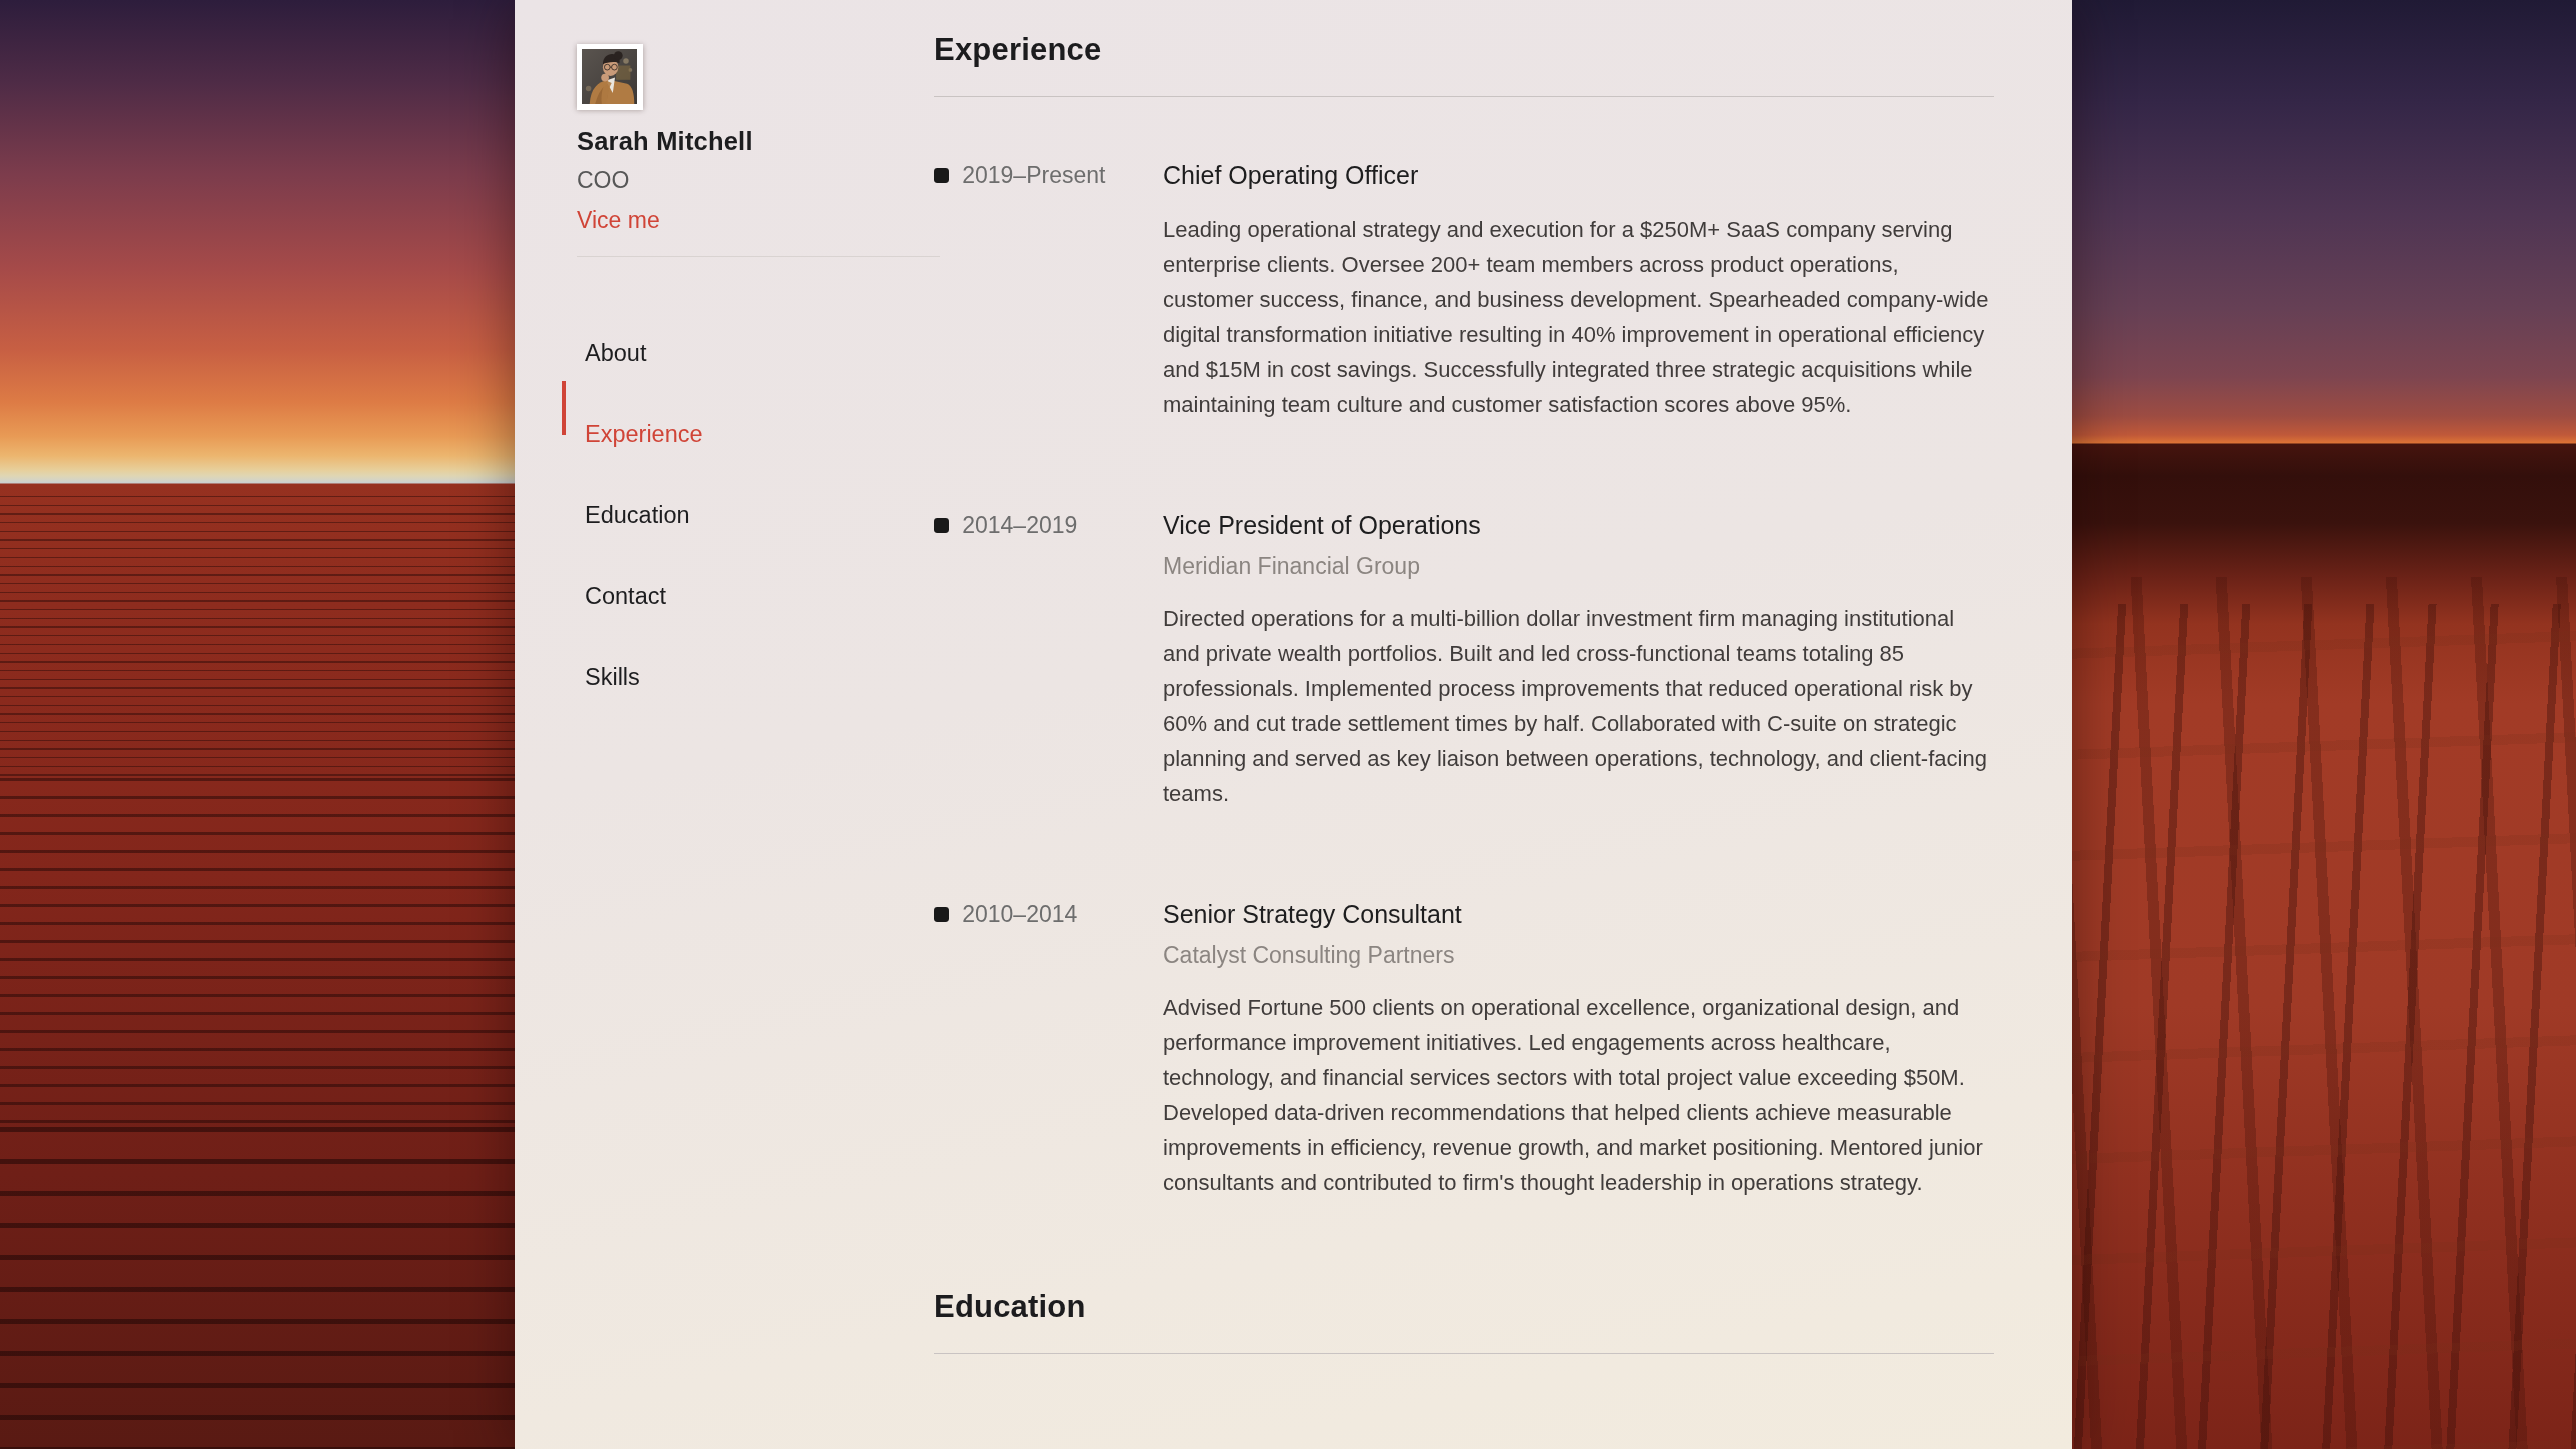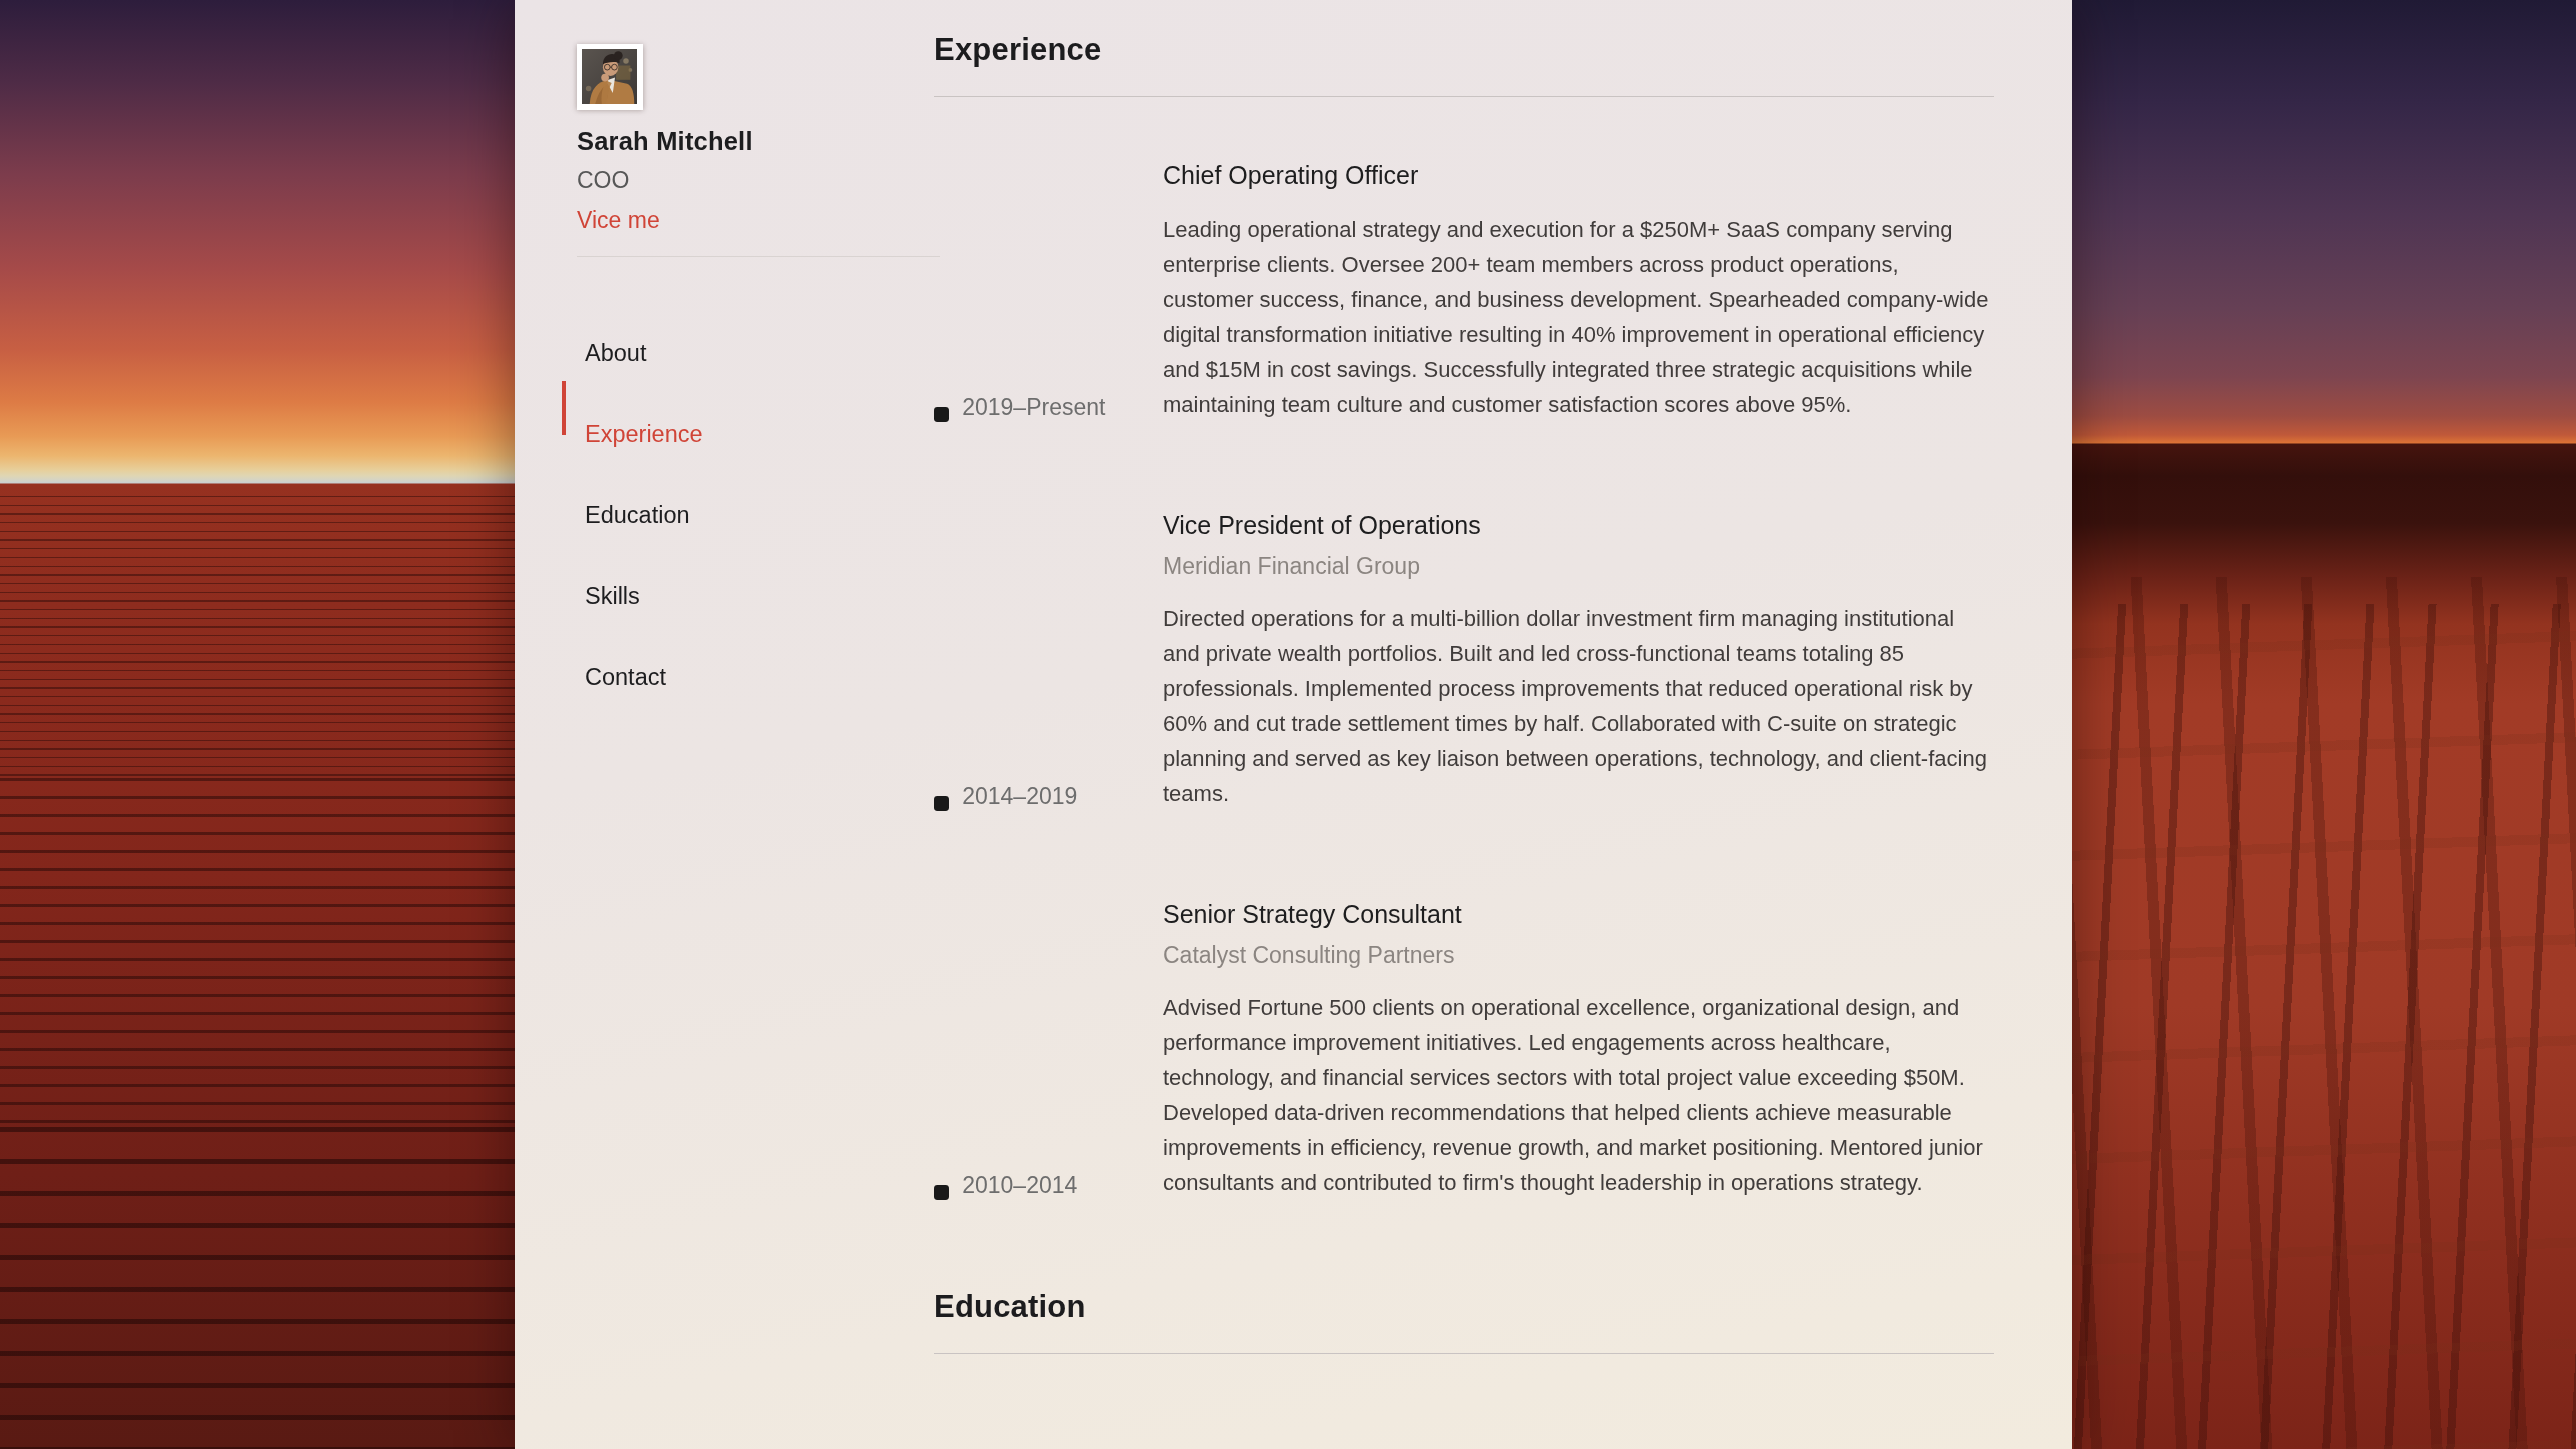--- a/index.html
+++ b/index.html
@@ -54,21 +54,21 @@
   .nav li.active a { color:#d04437; }
   .nav li.active .active-bar { content:''; position:absolute; left:-23px; top:50%;
     transform:translateY(-50%); width:4px; height:54px; background:#d04437; }
 
   
   .main { flex:1 1 auto; padding:32px 78px 0 0; }
   .section-heading { font-size:31px; font-weight:700; color:#1c1c1e; letter-spacing:0.2px; }
   .section-divider { margin-top:28px; border-top:1.3px solid #c9c3c2; }
   .entries { margin-top:64px; }
   .entry { display:grid; grid-template-columns:229px 1fr; margin-bottom:89px; }
-  .entry-when { display:flex; align-items:flex-end; }
+  .entry-when { display:flex; align-items:flex-start; }
   .bullet { width:14.8px; height:14.8px; border-radius:3.4px; background:#191919; margin-top:7.4px; margin-right:13.4px; flex:0 0 14.8px; }
   .period { font-size:23px; color:#6d6d6d; line-height:29.5px; white-space:nowrap; }
   .entry-title { font-size:25px; font-weight:400; color:#1d1d1e; line-height:29.5px; }
   .entry-company { margin-top:12px; font-size:23px; color:#8b8581; }
   .entry-desc { margin-top:21.5px; font-size:22px; line-height:35px; color:#403c3b; max-width:832px; }
   .section-education { margin-top:40px; }
 </style>
 </head>
 <body>
 
@@ -123,24 +123,24 @@
         <a>About</a>
       </li>
       <li class="active">
         <span class="active-bar"></span>
         <a>Experience</a>
       </li>
       <li>
         <a>Education</a>
       </li>
       <li>
-        <a>Skills</a>
+        <a>Contact</a>
       </li>
       <li>
-        <a>Contact</a>
+        <a>Skills</a>
       </li>
     </ul>
   </aside>
 
   <main class="main">
 
     <section>
       <h2 class="section-heading">Experience</h2>
       <div class="section-divider"></div>
 

